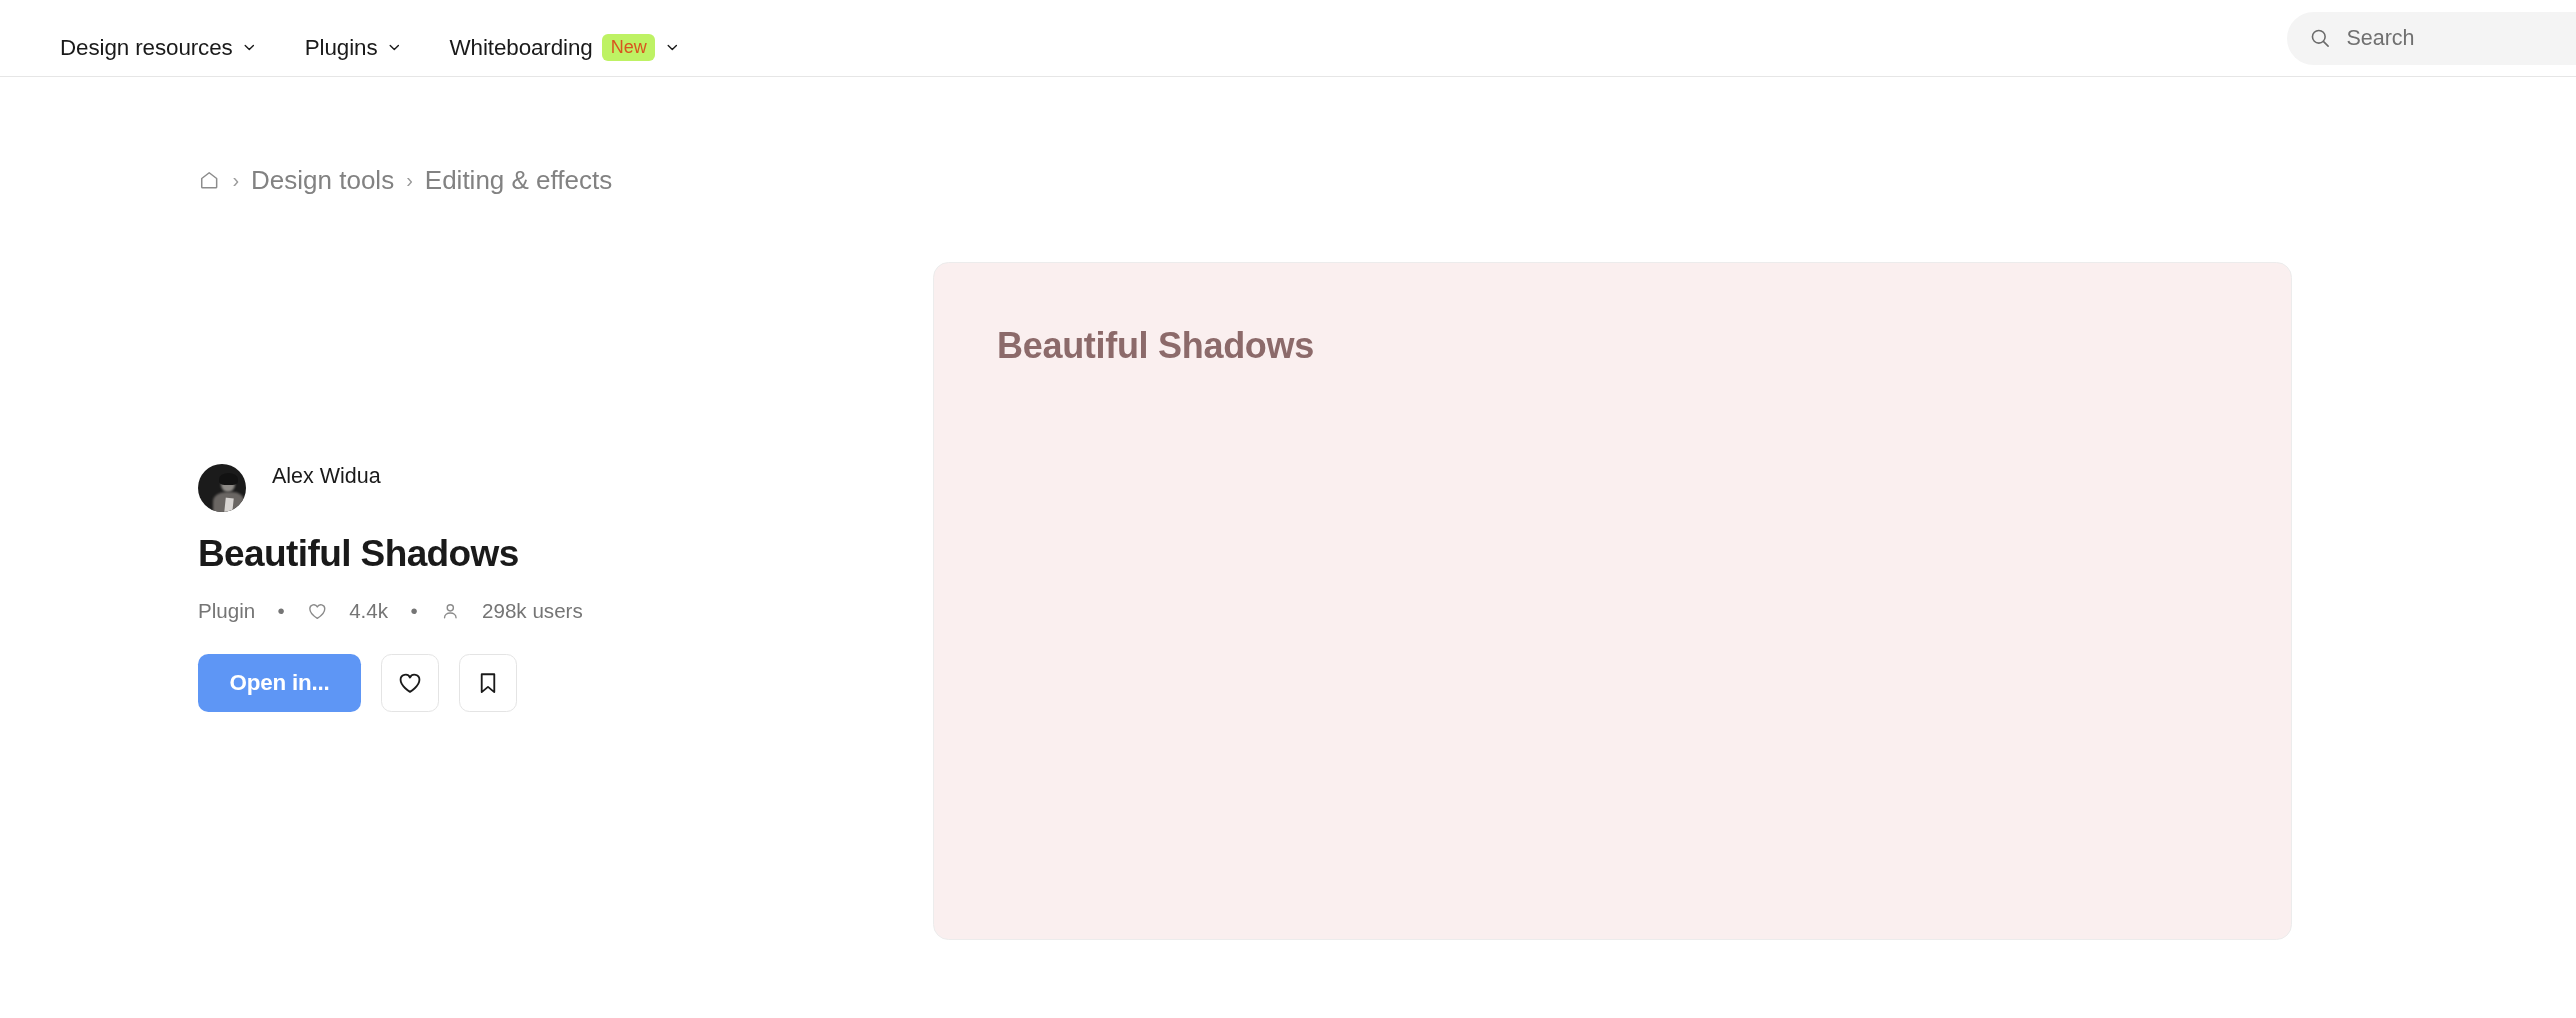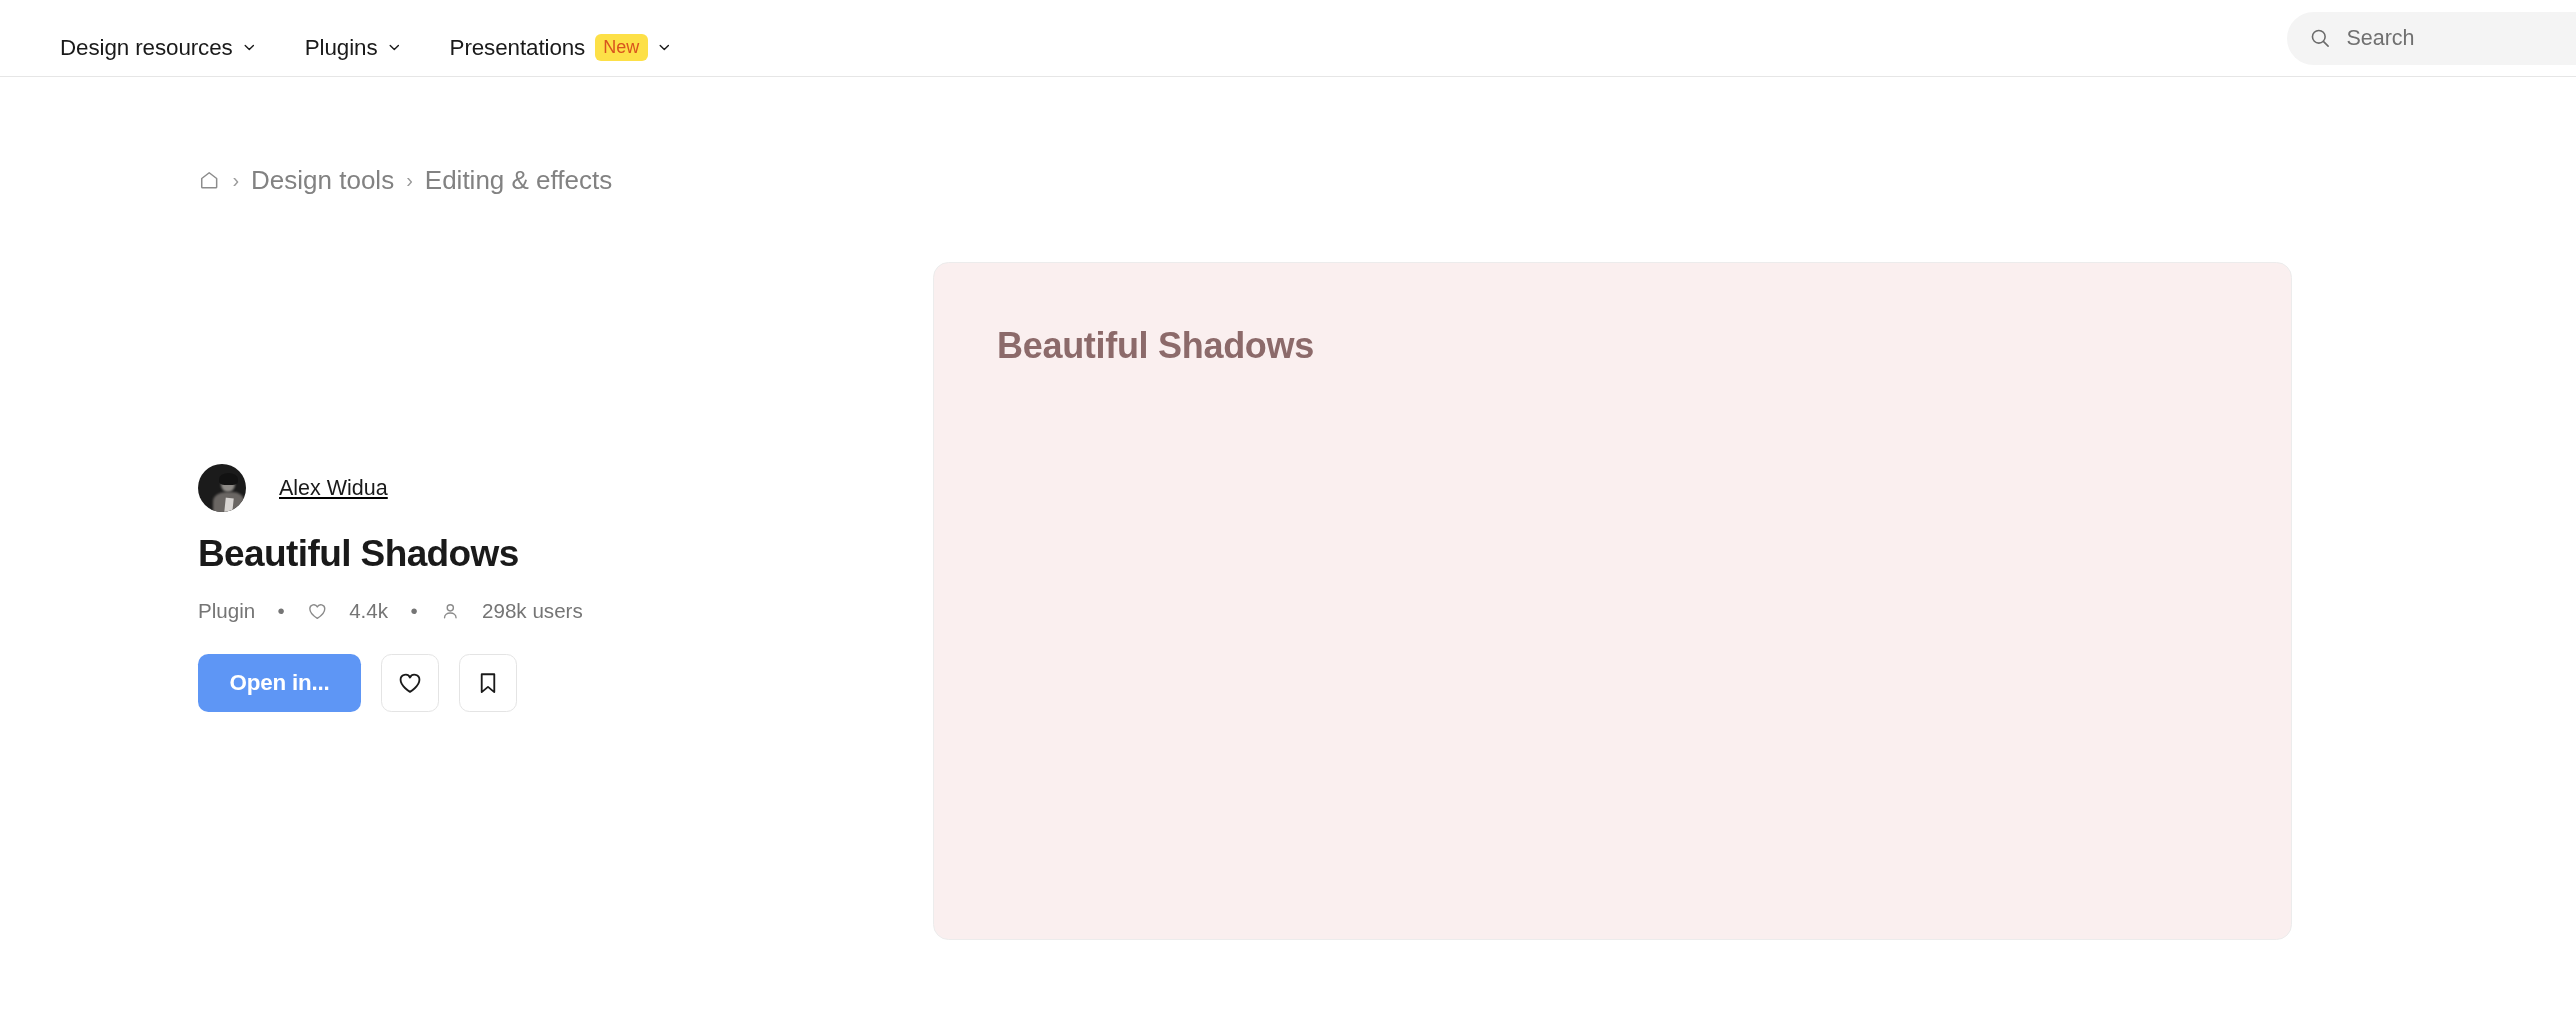--- a/index.html
+++ b/index.html
@@ -45,21 +45,21 @@
   .nav-label {
     font-size: 22.4px;
     color: #1a1a1a;
     font-weight: 400;
     letter-spacing: -0.1px;
   }
 
   .nav-badge {
     font-size: 18px;
     color: #d9541e;
-    background: #fde047;
+    background: #bef264;
     border-radius: 6px;
     padding: 4.3px 8.6px 5.2px 8.6px;
     line-height: 1;
     font-weight: 400;
   }
 
   .chev {
     width: 14.6px;
     height: 14.6px;
     flex: none;
@@ -116,24 +116,23 @@
   
   #detail-col {
     position: absolute;
     left: 198px;
     top: 464px;
     width: 585px;
   }
 
   #author-row {
     display: flex;
-    align-items: center;
-    gap: 33px;
+    align-items: flex-start;
+    gap: 26px;
     height: 48px;
-    text-decoration: underline;
   }
 
   #avatar {
     width: 48px;
     height: 48px;
     border-radius: 50%;
     flex: none;
     overflow: hidden;
     background: #1b1b1b;
     position: relative;
@@ -285,21 +284,21 @@
 
     <div class="nav-item">
       <span class="nav-label">Plugins</span>
       <svg class="chev" viewBox="0 0 16 16" fill="none">
         <path d="M3.5 6 L8 10.5 L12.5 6" stroke="#1a1a1a" stroke-width="1.5" stroke-linecap="round" stroke-linejoin="round"></path>
       </svg>
     </div>
 
 
     <div class="nav-item">
-      <span class="nav-label">Presentations</span>
+      <span class="nav-label">Whiteboarding</span>
       <span class="nav-badge">New</span>
       <svg class="chev" viewBox="0 0 16 16" fill="none">
         <path d="M3.5 6 L8 10.5 L12.5 6" stroke="#1a1a1a" stroke-width="1.5" stroke-linecap="round" stroke-linejoin="round"></path>
       </svg>
     </div>
 
   </div>
 
   <div id="search-box">
     <svg width="22.4" height="22.4" viewBox="0 0 24 24" fill="none">

